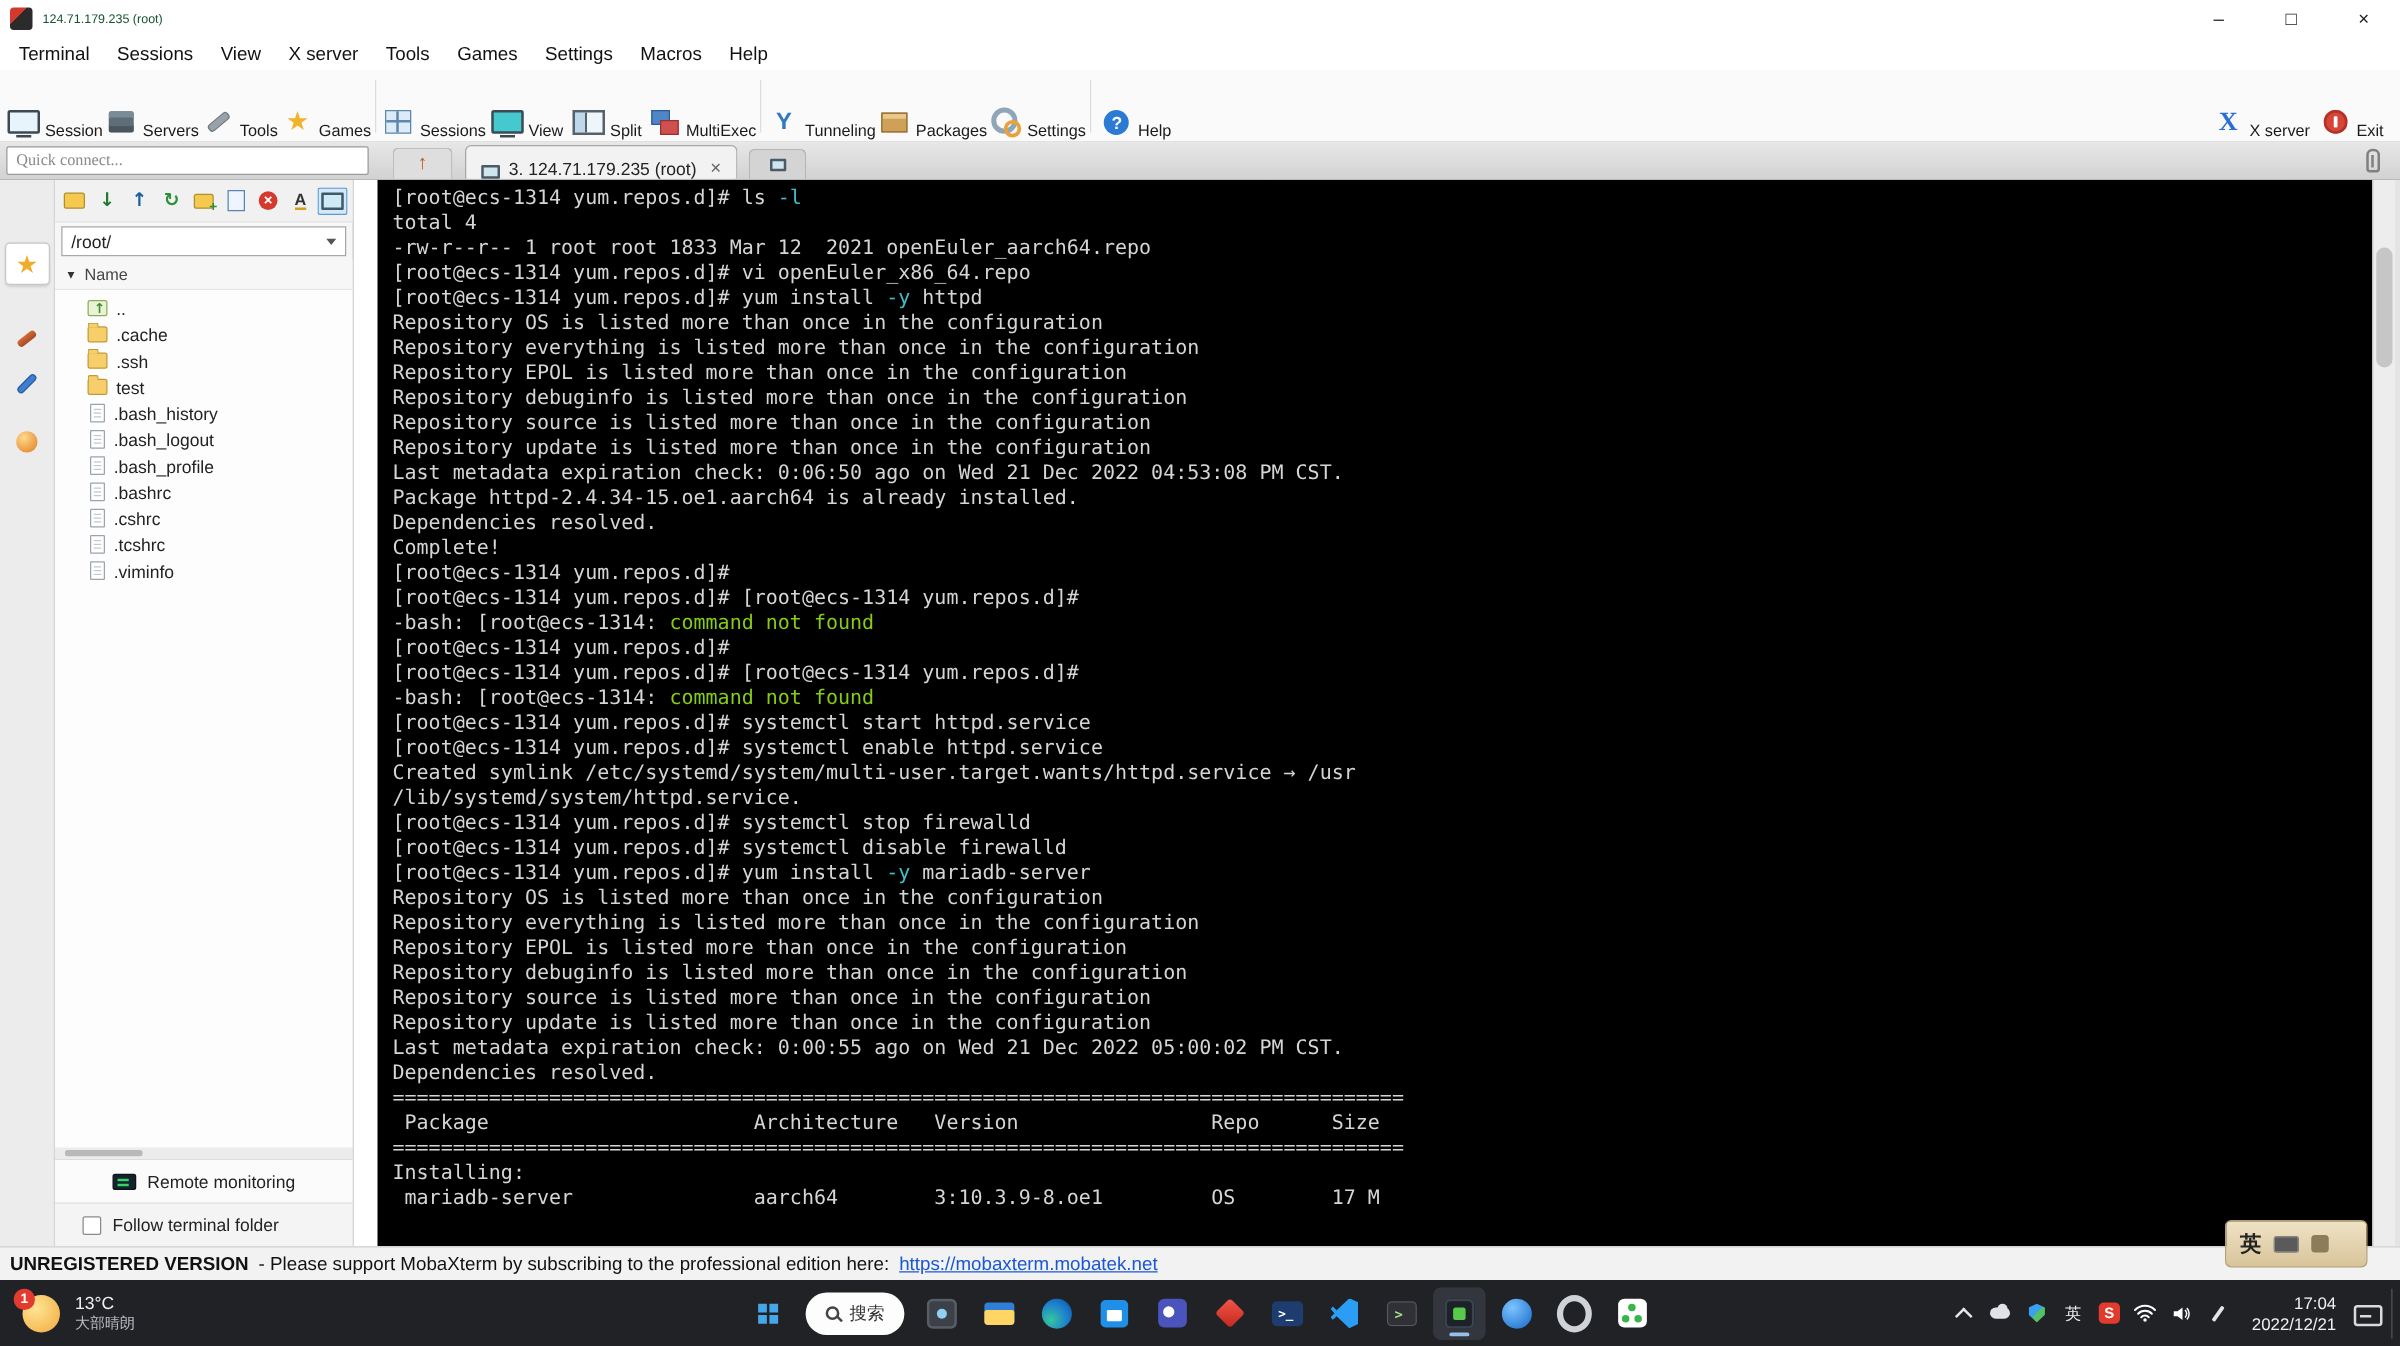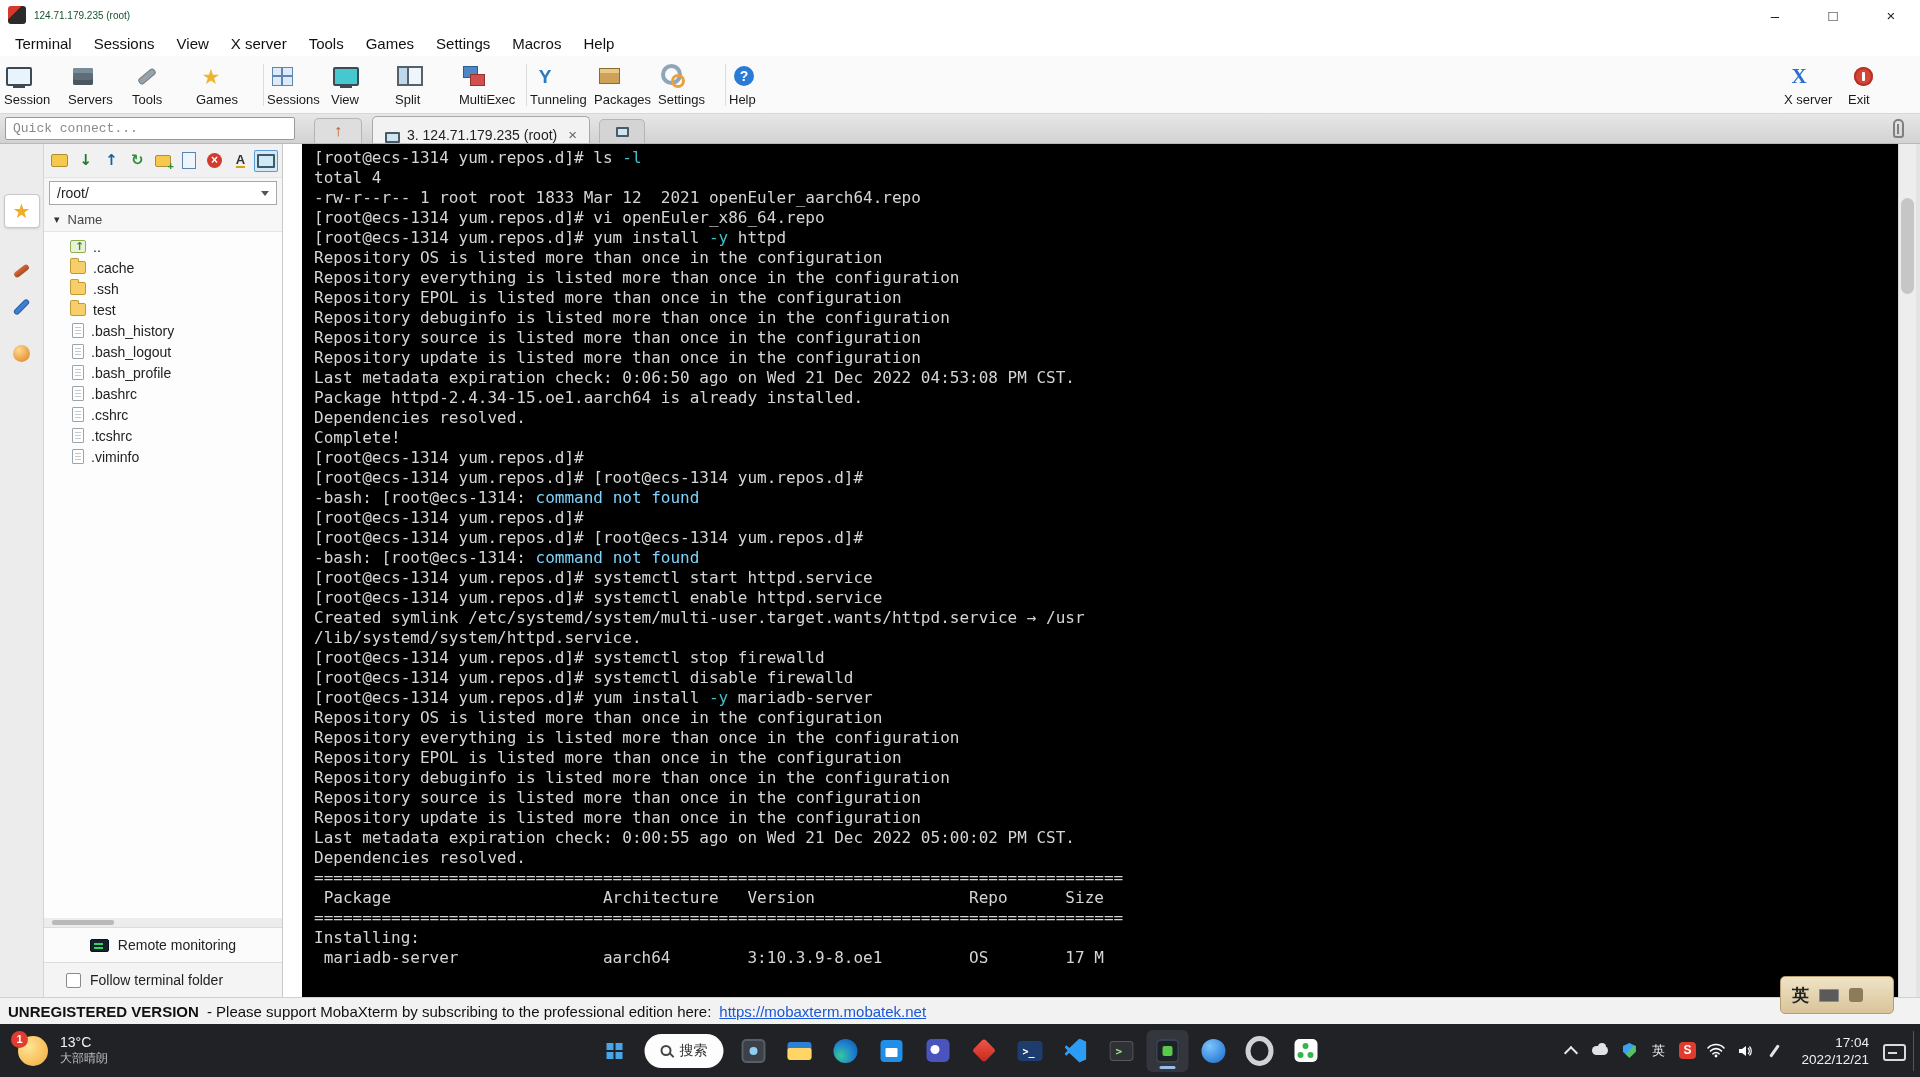--- a/index.html
+++ b/index.html
@@ -16,21 +16,21 @@
   .wc { width:58px; height:30px; display:flex; align-items:center; justify-content:center; font-size:15px; color:#222; }
 
   
   #menubar { position:absolute; left:0; right:0; top:30px; height:26px; background:#fff; display:flex; align-items:center; padding-left:4px; }
   .menu-item { padding:0 11px; font-size:15px; color:#111; }
 
   
   #toolbar { position:absolute; left:0; right:0; top:56px; height:58px; background:#fafafa; border-bottom:1px solid #d8d8d8; display:flex; align-items:center; }
   .tb-group { display:flex; align-items:center; height:100%; padding-left:4px; }
   .tb-group.tb-right { position:absolute; right:8px; top:0; padding:0; }
-  .tb-btn { min-width:64px; height:54px; display:flex; flex-direction:column; align-items:flex-start; justify-content:center; gap:2px; }
+  .tb-btn { min-width:64px; height:54px; display:flex; align-items:flex-end; justify-content:center; gap:2px; }
   .tb-label { font-size:13px; color:#1a1a1a; white-space:nowrap; }
   .tb-sep { width:1px; height:42px; background:#ddd; margin:0 3px; }
   .tb-ic { width:30px; height:28px; position:relative; display:flex; align-items:center; justify-content:center; }
   .ic-session::before { content:""; width:22px; height:15px; border:2px solid #3c4a55; border-radius:2px; background:#e8f4fb; }
   .ic-session::after { content:""; position:absolute; bottom:2px; width:12px; height:2px; background:#3c4a55; }
   .ic-servers::before { content:""; width:20px; height:17px; background:#5d6e79; border-radius:2px;
     box-shadow:inset 0 5px 0 #7a8c98, inset 0 -5px 0 #49565f; }
   .ic-tools::before { content:""; width:18px; height:5px; background:#98a2a8; border:1px solid #6d7a80; border-radius:3px; transform:rotate(-40deg); }
   .ic-games::before { content:"★"; font-size:21px; line-height:21px; color:#f0b32c; }
   .ic-sessions::before { content:""; width:19px; height:17px; border:1px solid #5f87ad;
@@ -48,21 +48,21 @@
   .ic-settings::after { content:""; position:absolute; right:3px; bottom:2px; width:8px; height:8px; border:3px solid #e8a23d; border-radius:50%; }
   .ic-help::before { content:"?"; width:20px; height:20px; border-radius:50%; background:#2b7bd4; color:#fff;
     font:bold 14px/20px "Liberation Sans",sans-serif; text-align:center; }
   .ic-xserver::before { content:"X"; font:bold 21px/21px "Liberation Serif",serif; color:#2b6fd4; }
   .ic-exit::before { content:""; width:19px; height:19px; border-radius:50%; background:#d64537; box-shadow:inset 0 0 0 2px #b23325; }
   .ic-exit::after { content:""; position:absolute; width:3px; height:9px; background:#fff; border-radius:1px; }
 
   
   #tabrow { position:absolute; left:0; right:0; top:114px; height:30px; background:linear-gradient(#e7e7e7,#d2d2d2); border-bottom:1px solid #b8b8b8; display:flex; align-items:flex-end; }
   .qc-wrap { width:300px; padding:3px 5px 4px; align-self:center; }
-  .qc-input { width:100%; height:23px; border:1px solid #9a9a9a; border-radius:2px; padding:0 7px; font-size:13px; color:#6d28d9; background:#fff; font-family:Liberation Mono, monospace; }
+  .qc-input { width:100%; height:23px; border:1px solid #9a9a9a; border-radius:2px; padding:0 7px; font-size:13px; color:#6d28d9; background:#fff; font-family:Liberation Serif, serif; }
   .qc-input::placeholder { color:#8a8a8a; }
   .tab-small { width:48px; height:25px; margin-left:14px; background:#dedede; border:1px solid #b5b5b5; border-bottom:none;
     border-radius:5px 5px 0 0; display:flex; align-items:center; justify-content:center; }
   .tab-small2 { width:46px; height:24px; margin-left:9px; background:#d4d4d4; }
   .tabico-up::before { content:"↑"; font-weight:bold; color:#c05a1e; font-size:16px; }
   .tab-active { height:27px; background:#f2f2f2; border:1px solid #a8a8a8; border-bottom:none; border-radius:5px 5px 0 0;
     display:flex; align-items:flex-end; gap:7px; padding:0 12px; margin-left:10px; font-size:14px; color:#222; }
   .tab-mon { width:15px; height:11px; border:2px solid #4a5a66; background:#cfe6f0; border-radius:1px; flex:none; }
   .tab-mon.small { width:13px; height:10px; }
   .tab-close { color:#666; font-size:15px; margin-left:4px; }
@@ -119,21 +119,21 @@
     display:flex; align-items:center; justify-content:center; gap:9px; font-size:14px; color:#222; }
   .rm-ic { width:19px; height:13px; background:#13222b; border:1px solid #0a1418; border-radius:2px; position:relative; }
   .rm-ic::before { content:""; position:absolute; left:3px; top:3px; width:9px; height:2px; background:#37d069; box-shadow:0 4px 0 #37d069; }
   .sb-follow { height:34px; display:flex; align-items:center; gap:9px; padding-left:22px; font-size:14px; color:#222; background:#f4f4f4; }
   .cbx { width:15px; height:15px; background:#fff; border:1px solid #8a8a8a; border-radius:2px; flex:none; }
 
   
   #terminal { position:absolute; left:302px; top:144px; right:22px; bottom:80px; background:#000; padding:4px 0 0 12px; overflow:hidden; cursor:text; }
   .term-line { white-space:pre; font-family:"DejaVu Sans Mono",monospace; font-size:16px; line-height:20px; color:#d5d5d5; }
   .tc-opt { color:#3fc1c9; }
-  .tc-warn { color:#7dd3fc; }
+  .tc-warn { color:#84cc16; }
   #vscroll { position:absolute; right:4px; width:18px; top:144px; bottom:80px; background:#ededed; border-left:1px solid #d5d5d5; }
   .vthumb { position:absolute; left:2px; right:2px; top:54px; height:96px; background:#c6c6c6; border-radius:7px; }
   #rframe { position:absolute; right:0; width:4px; top:144px; bottom:80px; background:#e4e4e4; }
 
   
   #statusbar { position:absolute; left:0; right:0; top:997px; height:27px; background:#f2f2f2; border-top:1px solid #d0d0d0;
     display:flex; align-items:center; gap:8px; padding-left:8px; font-size:15px; color:#111; }
   .sb-bold { font-weight:bold; }
   .sb-link { color:#1a57d6; text-decoration:underline; }
 

